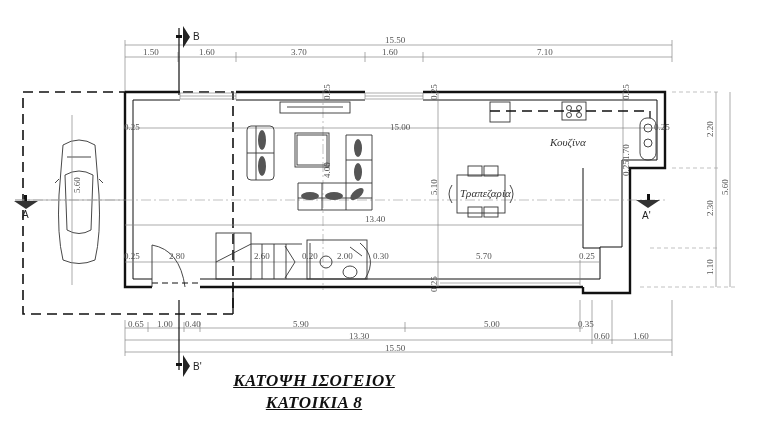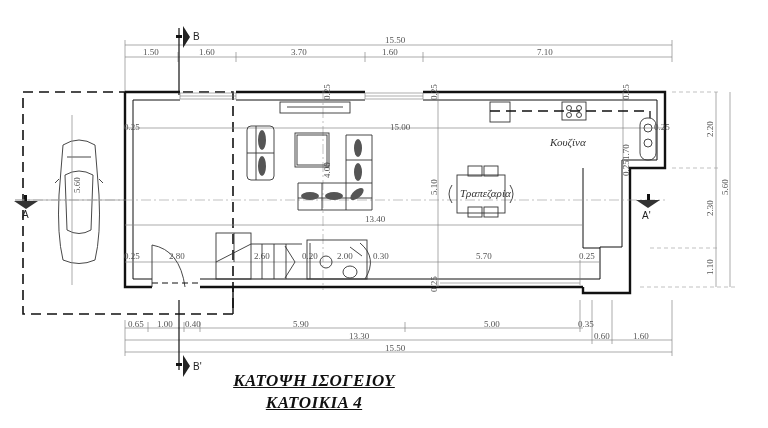--- a/index.html
+++ b/index.html
@@ -253,13 +253,13 @@
 
   <g>
     <line stroke="#111" stroke-width="1.2" x1="179" y1="300" x2="179" y2="370"></line>
     <rect x="176" y="363" width="6" height="3" fill="#111"></rect>
     <path d="M183,355 L190,366 L183,377 Z" fill="#222"></path>
     <text class="sec-label" x="193" y="370">B'</text>
   </g>
 </svg>
 
 <div class="title" id="title-1">ΚΑΤΟΨΗ ΙΣΟΓΕΙΟΥ</div>
-<div class="title" id="title-2">ΚΑΤΟΙΚΙΑ 4</div>
+<div class="title" id="title-2">ΚΑΤΟΙΚΙΑ 8</div>
 
 </body></html>

